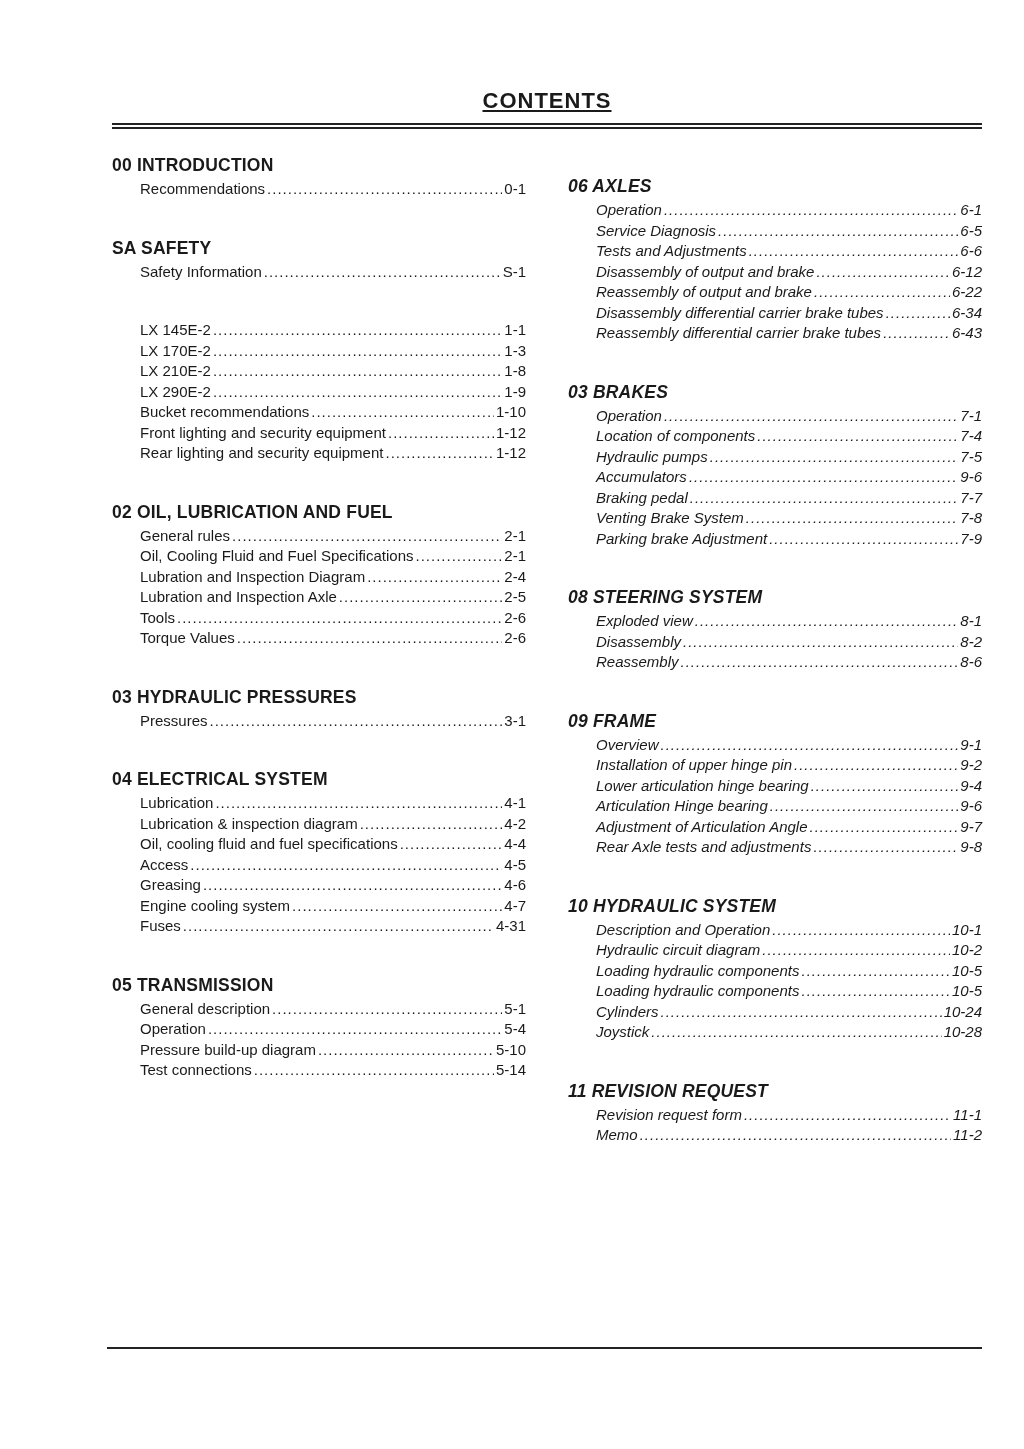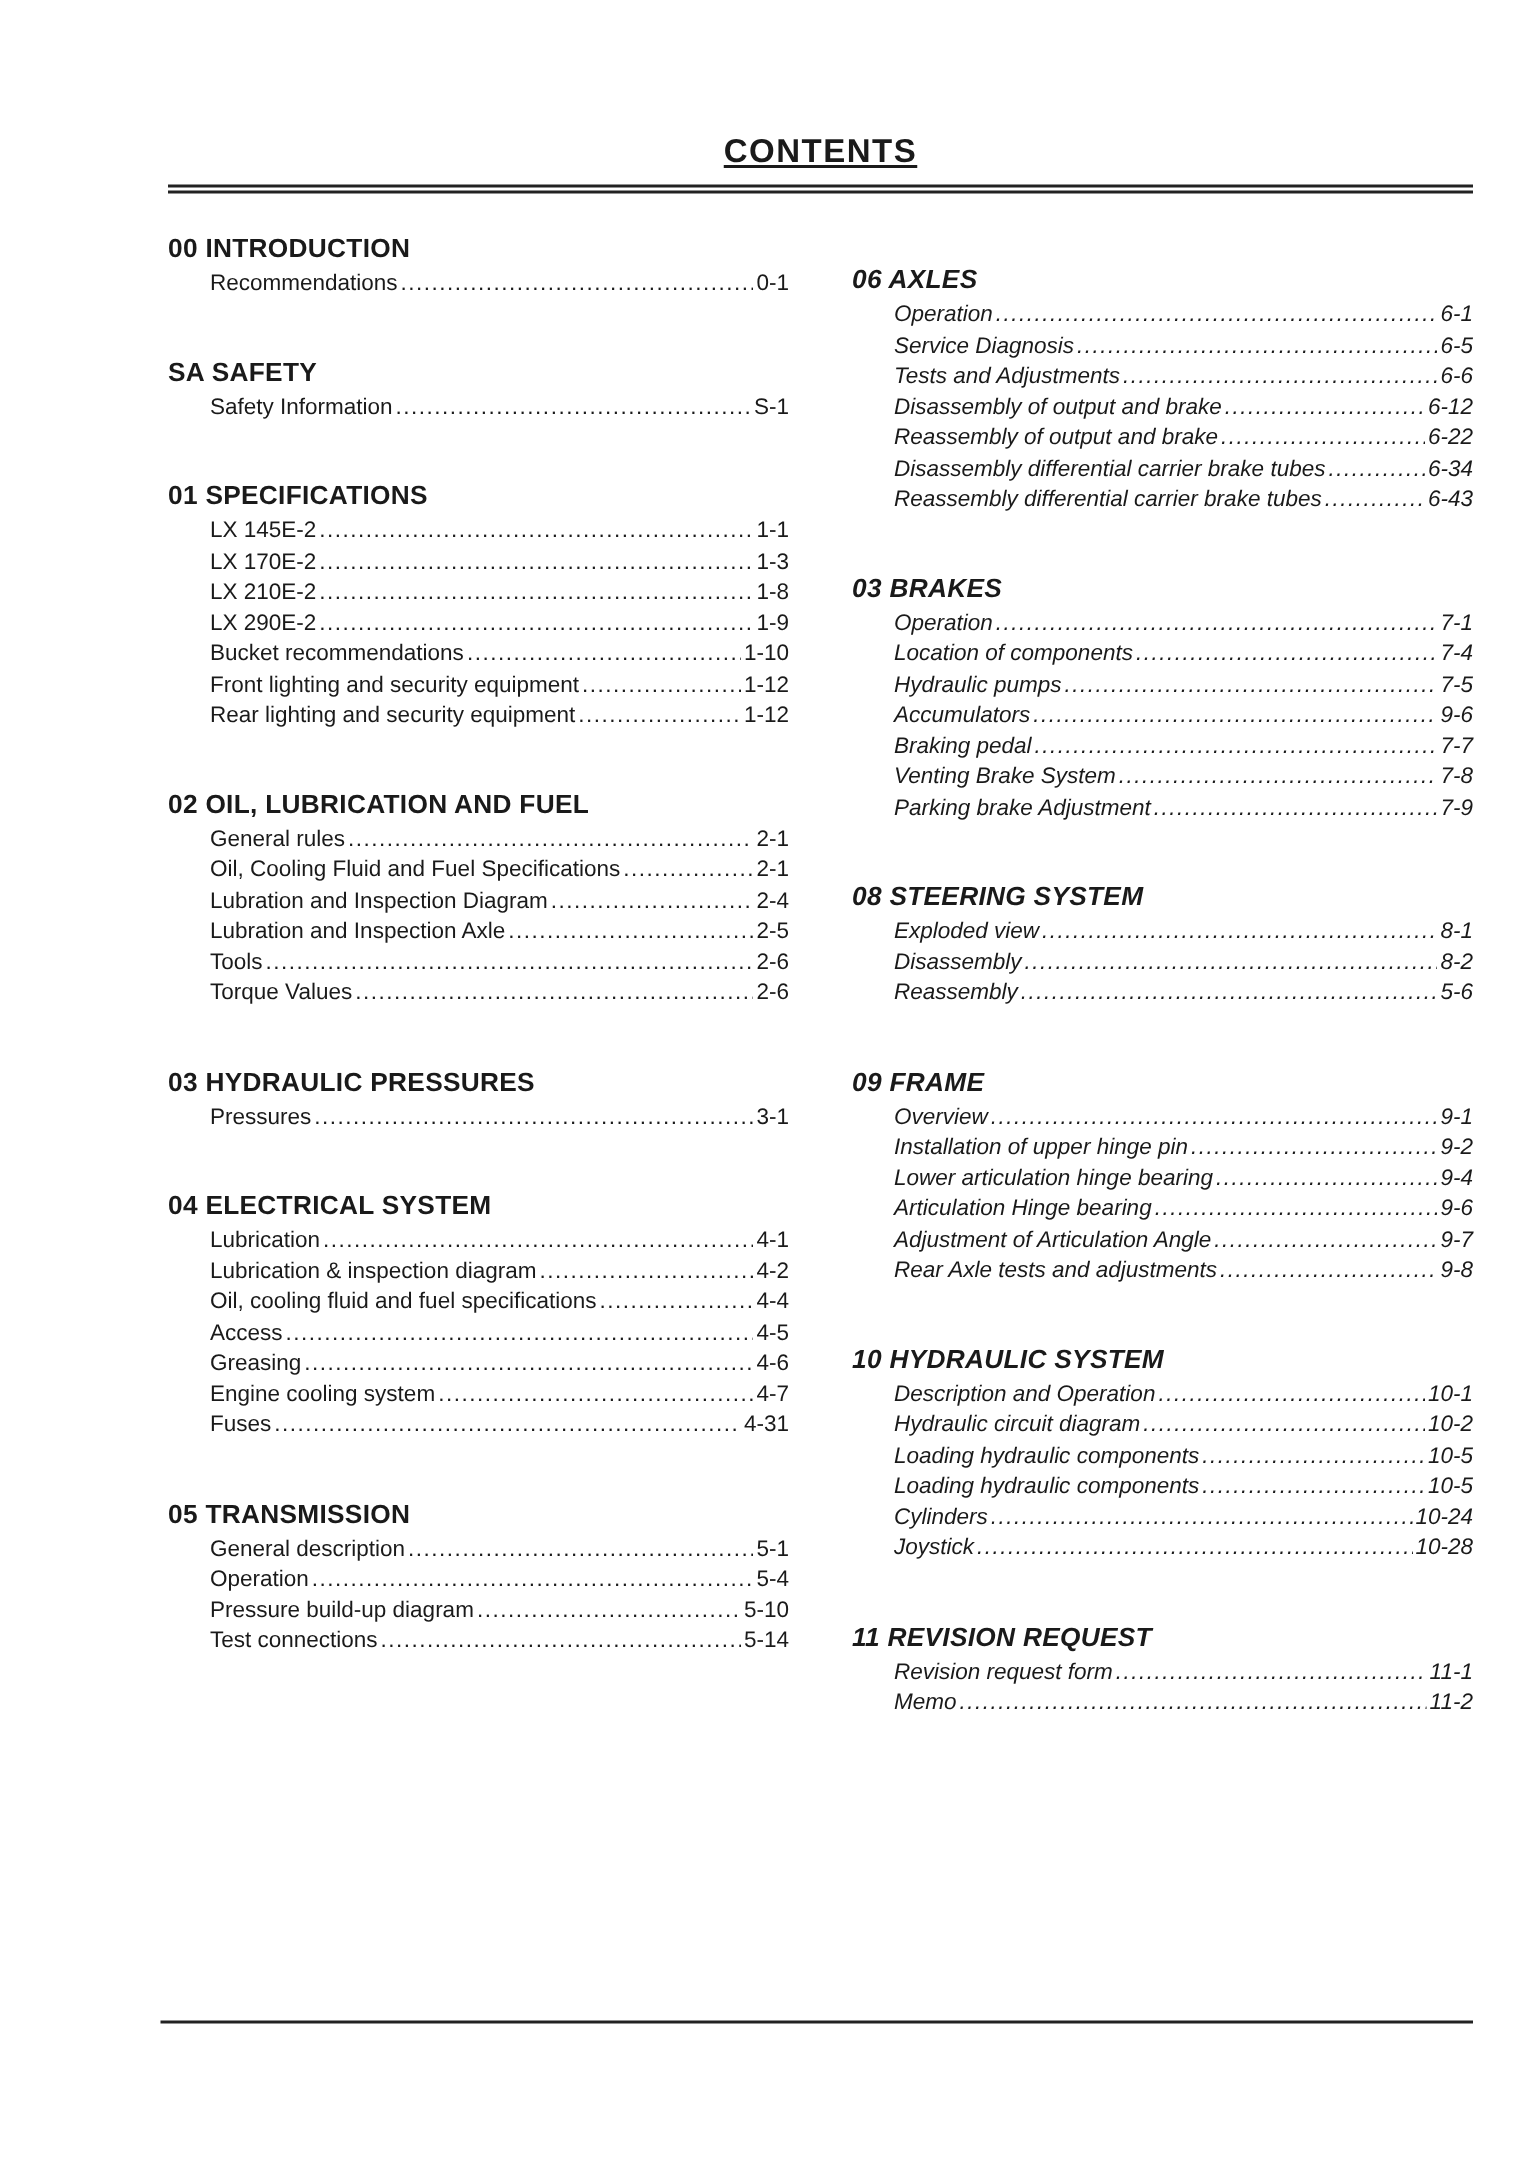--- a/index.html
+++ b/index.html
@@ -113,21 +113,20 @@
             <h2 class="toc-heading">SA SAFETY</h2>
             <div class="toc-entries">
               <div class="toc-entry">
                 <span class="entry-label">Safety Information</span>
                 <span class="entry-leader"></span>
                 <span class="entry-page">S-1</span>
               </div>
             </div>
           </section>
           <section class="toc-section">
-            <h2 class="toc-heading">01 SPECIFICATIONS</h2>
             <div class="toc-entries">
               <div class="toc-entry">
                 <span class="entry-label">LX 145E-2</span>
                 <span class="entry-leader"></span>
                 <span class="entry-page">1-1</span>
               </div>
               <div class="toc-entry">
                 <span class="entry-label">LX 170E-2</span>
                 <span class="entry-leader"></span>
                 <span class="entry-page">1-3</span>
@@ -360,21 +359,21 @@
                 <span class="entry-page">8-1</span>
               </div>
               <div class="toc-entry">
                 <span class="entry-label">Disassembly</span>
                 <span class="entry-leader"></span>
                 <span class="entry-page">8-2</span>
               </div>
               <div class="toc-entry">
                 <span class="entry-label">Reassembly</span>
                 <span class="entry-leader"></span>
-                <span class="entry-page">5-6</span>
+                <span class="entry-page">8-6</span>
               </div>
             </div>
           </section>
           <section class="toc-section">
             <h2 class="toc-heading">09 FRAME</h2>
             <div class="toc-entries">
               <div class="toc-entry">
                 <span class="entry-label">Overview</span>
                 <span class="entry-leader"></span>
                 <span class="entry-page">9-1</span>

